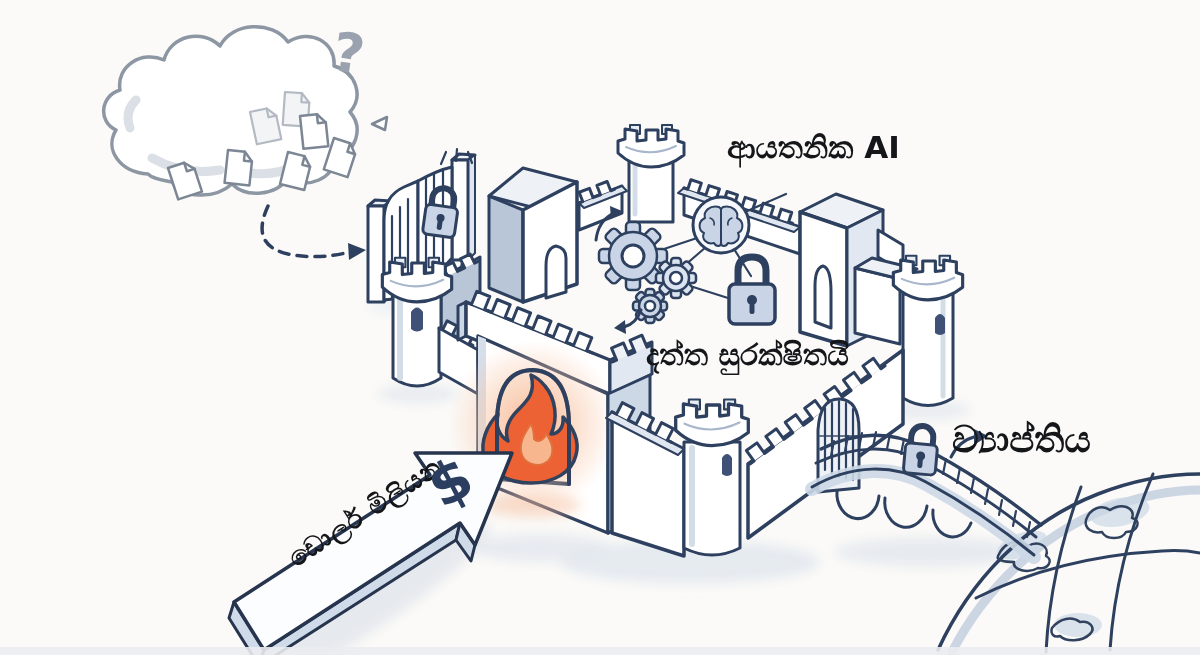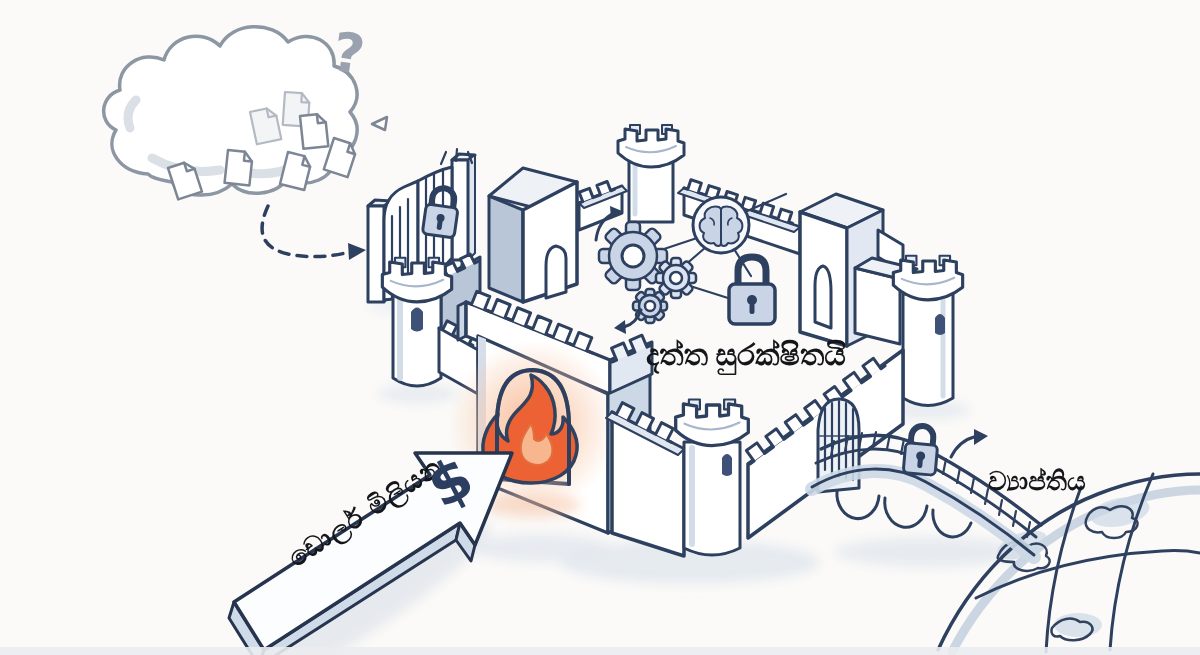--- a/index.html
+++ b/index.html
@@ -2,22 +2,22 @@
 <html><head>
 <meta charset="utf-8">
 <style>
   html,body{margin:0;padding:0;}
   body{font-family:"DejaVu Sans","Liberation Sans",sans-serif;background:#e8e8e8;}
   .stage{position:relative;width:1200px;height:655px;background:#fbfaf8;overflow:hidden;}
   .stage svg{position:absolute;left:0;top:0;}
   .lbl{position:absolute;color:#14161a;font-weight:700;white-space:nowrap;line-height:1.1;}
   .lbl-cloud{left:372px;top:52px;font-size:30px;}
   .lbl-ai{left:727px;top:130px;font-size:31px;}
-  .lbl-secure{left:646px;top:338px;font-size:30px;font-family:Liberation Serif, serif;}
-  .lbl-expand{left:988px;top:420px;font-size:26px;margin-top:47px;}
+  .lbl-secure{left:646px;top:338px;font-size:30px;}
+  .lbl-expand{left:952px;top:420px;font-size:37px;}
   .lbl-money{left:262px;top:498px;width:206px;text-align:center;font-size:26px;letter-spacing:1px;transform:rotate(-33deg);}
   .qmark{position:absolute;left:333px;top:22px;font-size:54px;font-weight:700;color:#99a2ae;transform:rotate(8deg);}
   .dollar{position:absolute;left:430px;top:448px;font-size:58px;font-weight:800;color:#2c3e5f;transform:rotate(-28deg);}
   
   path,rect,circle,ellipse,line{stroke-linejoin:round;stroke-linecap:round;}
   .o{stroke:#2e405f;stroke-width:3;fill:none}
   .o2{stroke:#2e405f;stroke-width:2.2;fill:none}
   .w{fill:#fff;stroke:#2e405f;stroke-width:3}
   .w4{fill:#fff;stroke:#2e405f;stroke-width:3.5}
   .lt{fill:#eef2f7;stroke:#2e405f;stroke-width:3}
@@ -313,17 +313,18 @@
     <path d="M234,602 L264,650 L259,666 L229,618 Z" fill="#cfdbe9" stroke="#26344e" stroke-width="3"></path>
     <path d="M264,650 L460,523 L456,540 L259,666 Z" fill="#cfdbe9" stroke="#26344e" stroke-width="3"></path>
     <path d="M460,523 L475,545 L471,561 L456,540 Z" fill="#cfdbe9" stroke="#26344e" stroke-width="3"></path>
     <path d="M512,453 L415,453 L430,475 L234,602 L264,650 L460,523 L475,545 Z" fill="#fcfdfe" stroke="#26344e" stroke-width="3.5"></path>
   </g>
 
   <rect x="0" y="647" width="1200" height="8" fill="#eaecef" opacity="0.9"></rect>
 </svg>
 
   <div class="qmark">?</div>
+  <div class="lbl lbl-ai">ආයතනික AI</div>
   <div class="lbl lbl-secure">දත්ත සුරක්ෂිතයි</div>
   <div class="lbl lbl-expand">ව්‍යාප්තිය</div>
   <div class="lbl lbl-money">ඩොලර් මිලියන</div>
   <div class="dollar">$</div>
 </div>
 
 </body></html>

